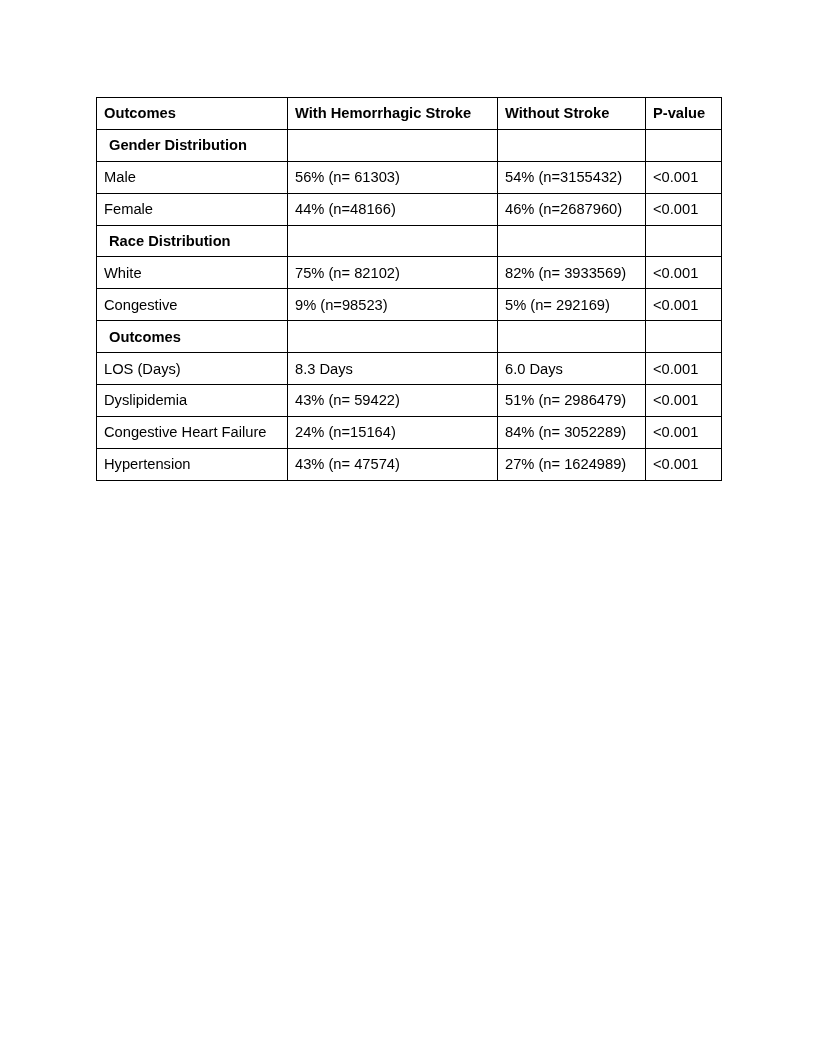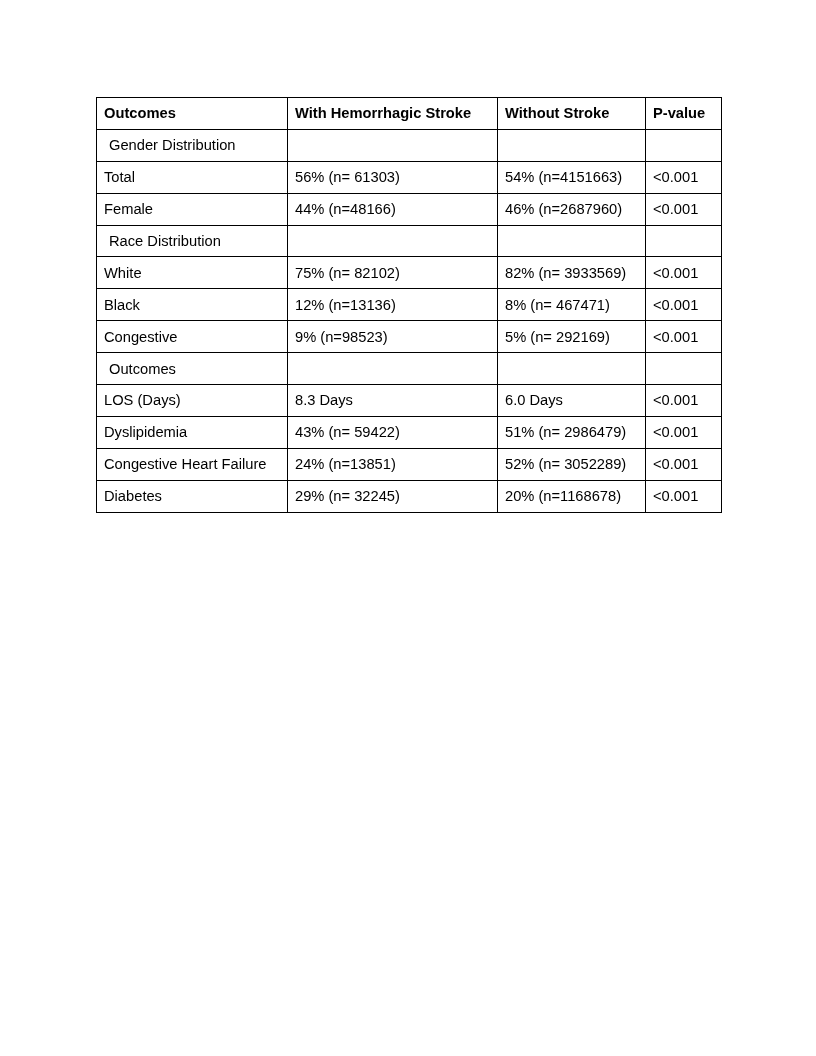--- a/index.html
+++ b/index.html
@@ -33,21 +33,21 @@
     text-align: left;
     vertical-align: middle;
     white-space: pre-wrap;
     overflow: hidden;
     font-weight: normal;
   }
   thead th {
     font-weight: bold;
   }
   tr.section td:first-child {
-    font-weight: normal;
+    font-weight: bold;
     padding-left: 12px;
   }
 </style>
 </head>
 <body>
 
 <div class="page">
   <table class="data-table">
     <colgroup>
       <col style="width:191px">
@@ -64,47 +64,41 @@
       </tr>
     </thead>
     <tbody>
         <tr class="section">
           <td>Gender Distribution</td>
           <td></td>
           <td></td>
           <td></td>
         </tr>
         <tr>
-          <td>Total</td>
+          <td>Male</td>
           <td>56% (n= 61303)</td>
-          <td>54% (n=4151663)</td>
+          <td>54% (n=3155432)</td>
           <td>&lt;0.001</td>
         </tr>
         <tr>
           <td>Female</td>
           <td>44% (n=48166)</td>
           <td>46% (n=2687960)</td>
           <td>&lt;0.001</td>
         </tr>
         <tr class="section">
           <td>Race Distribution</td>
           <td></td>
           <td></td>
           <td></td>
         </tr>
         <tr>
           <td>White</td>
           <td>75% (n= 82102)</td>
           <td>82% (n= 3933569)</td>
-          <td>&lt;0.001</td>
-        </tr>
-        <tr>
-          <td>Black</td>
-          <td>12% (n=13136)</td>
-          <td>8% (n= 467471)</td>
           <td>&lt;0.001</td>
         </tr>
         <tr>
           <td>Congestive</td>
           <td>9% (n=98523)</td>
           <td>5% (n= 292169)</td>
           <td>&lt;0.001</td>
         </tr>
         <tr class="section">
           <td>Outcomes</td>
@@ -119,25 +113,25 @@
           <td>&lt;0.001</td>
         </tr>
         <tr>
           <td>Dyslipidemia</td>
           <td>43% (n= 59422)</td>
           <td>51% (n= 2986479)</td>
           <td>&lt;0.001</td>
         </tr>
         <tr>
           <td>Congestive Heart Failure</td>
-          <td>24% (n=13851)</td>
-          <td>52% (n= 3052289)</td>
+          <td>24% (n=15164)</td>
+          <td>84% (n= 3052289)</td>
           <td>&lt;0.001</td>
         </tr>
         <tr>
-          <td>Diabetes</td>
-          <td>29% (n= 32245)</td>
-          <td>20% (n=1168678)</td>
+          <td>Hypertension</td>
+          <td>43% (n= 47574)</td>
+          <td>27% (n= 1624989)</td>
           <td>&lt;0.001</td>
         </tr>
       </tbody>
   </table>
 </div>
 
 </body></html>

